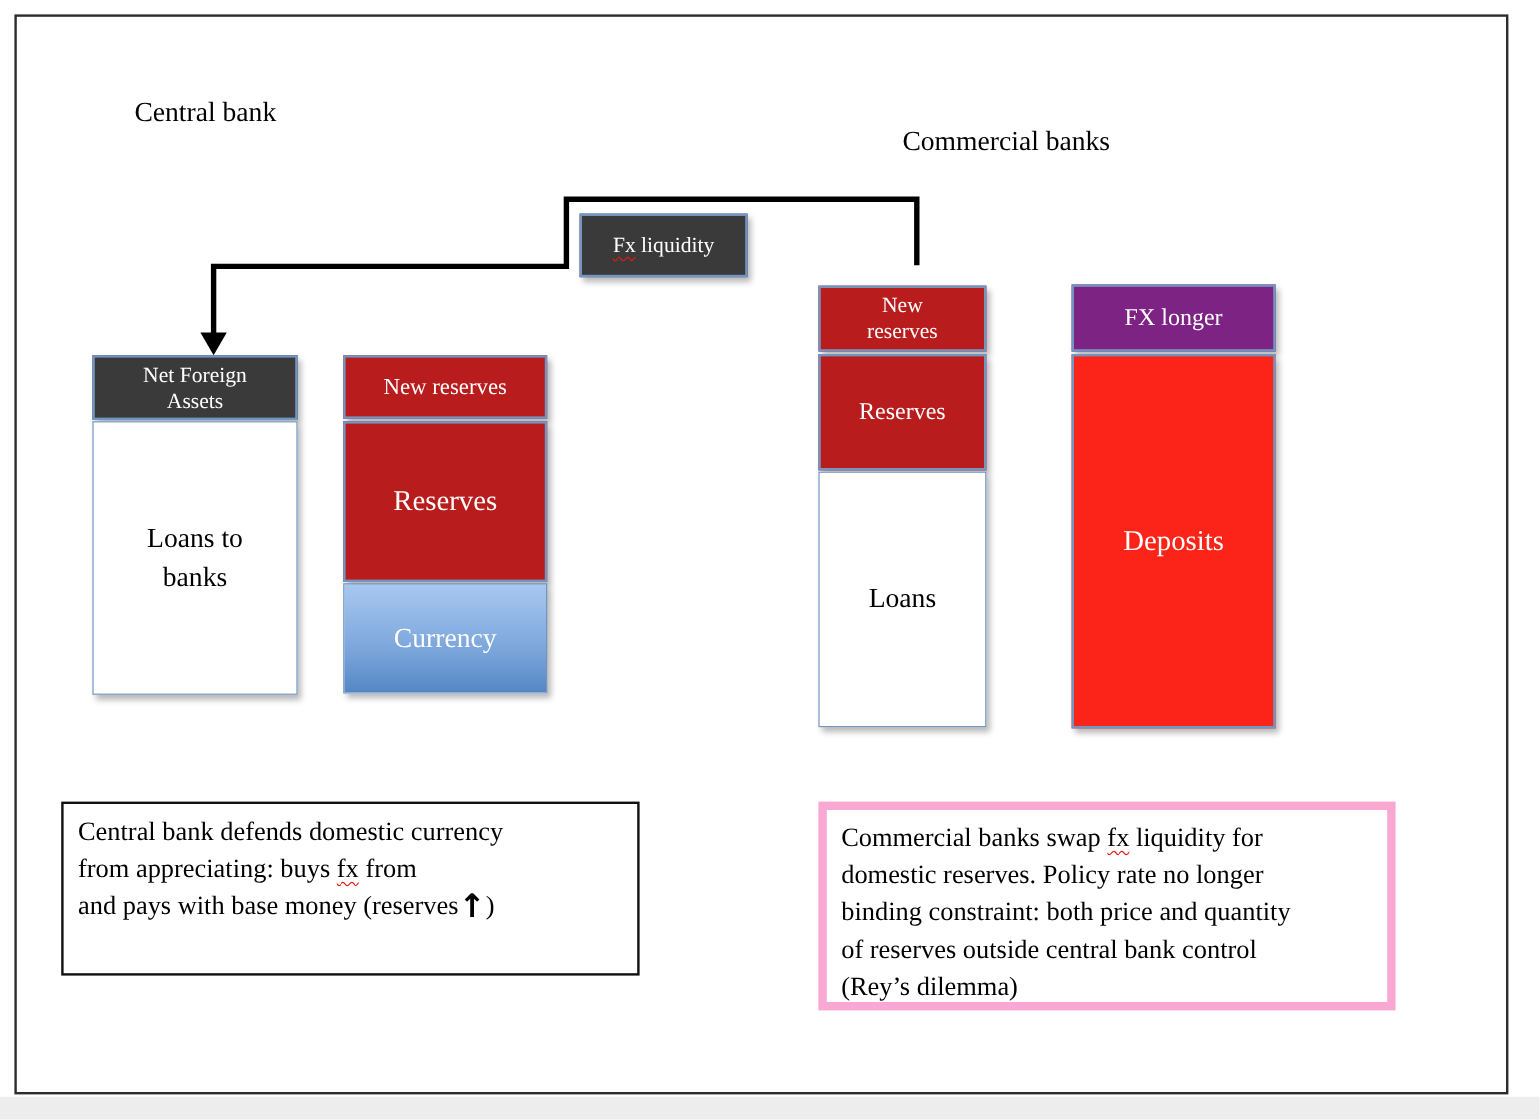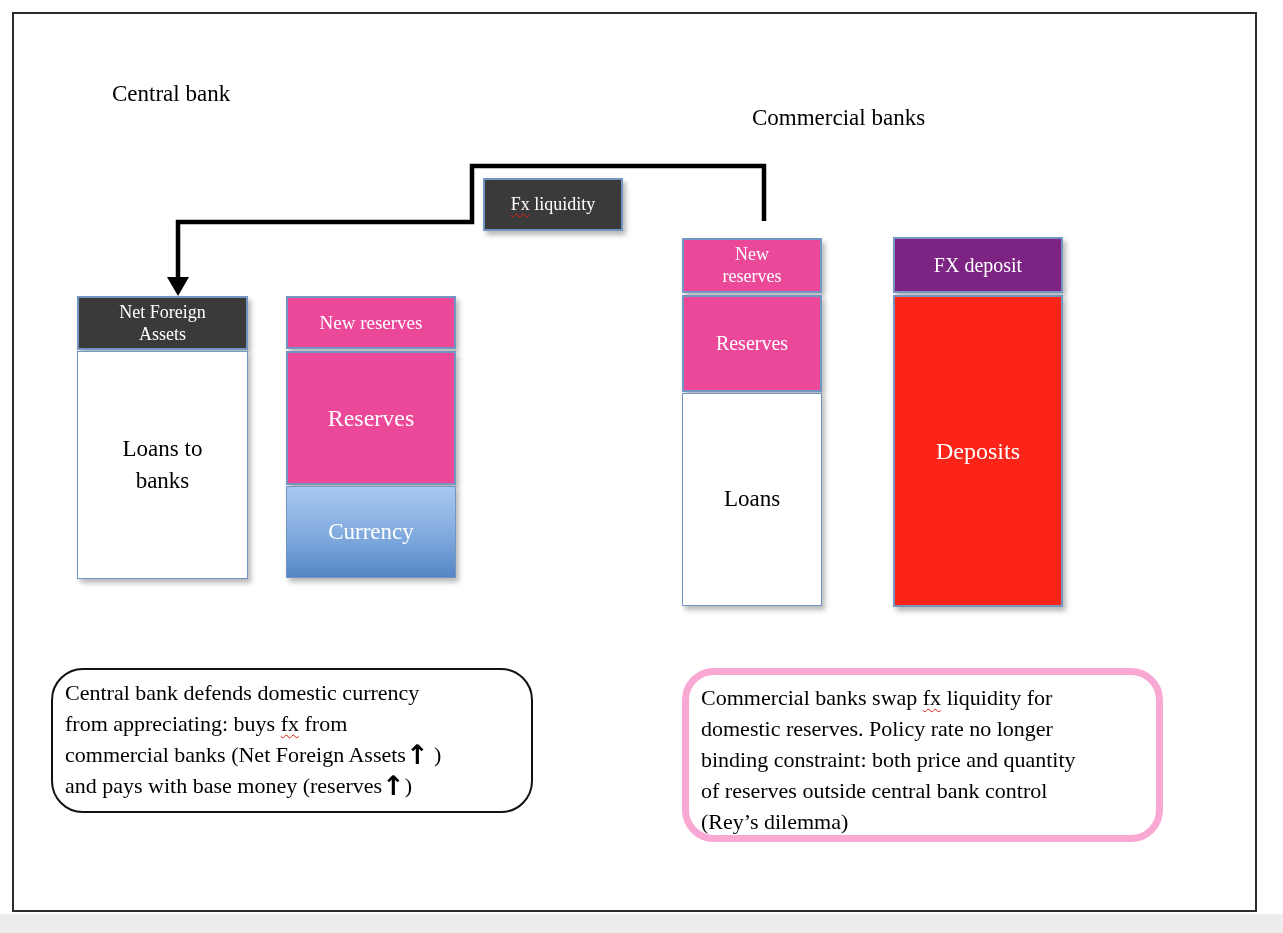--- a/index.html
+++ b/index.html
@@ -15,42 +15,42 @@
   .section-title{position:absolute;font-size:23px;color:#000;white-space:nowrap;}
   .title-cb{left:112px;top:81px;}
   .title-comb{left:752px;top:105px;}
   .connector-svg{position:absolute;left:0;top:0;width:1283px;height:933px;pointer-events:none;}
   .box{
     position:absolute;box-sizing:border-box;display:flex;align-items:center;justify-content:center;
     text-align:center;border:1px solid #7295c1;box-shadow:3px 4px 5px rgba(0,0,0,0.28);
     line-height:1.25;
   }
   .dark{background:#3a3a3a;color:#fff;border-width:2px;}
-  .green{background:#ec4899;color:#fff;border-width:2px;}
+  .green{background:#b91c1c;color:#fff;border-width:2px;}
   .white-box{background:#ffffff;color:#000;border-width:1px;}
   .purple{background:#7c2383;color:#fff;border-width:2px;}
   .red{background:#fc2318;color:#fff;border-width:2px;}
   .blue-grad{
     background:linear-gradient(180deg,#a9c8f0 0%,#7aa5db 62%,#5586c4 100%);
     color:#fff;border-width:1px;
   }
   .fx-box{left:483px;top:178px;width:140px;height:53px;font-size:18px;}
   .nfa-header{left:77px;top:296px;width:171px;height:54px;font-size:18px;padding:0 24px;}
   .loans-to-banks{left:77px;top:351px;width:171px;height:228px;font-size:23px;padding:0 28px;line-height:1.4;}
   .cb-new-reserves{left:286px;top:296px;width:170px;height:53px;font-size:19px;}
   .cb-reserves{left:286px;top:351px;width:170px;height:134px;font-size:24px;}
   .cb-currency{left:286px;top:486px;width:170px;height:92px;font-size:23px;}
   .comb-new-reserves{left:682px;top:238px;width:140px;height:55px;font-size:18px;padding:0 34px;line-height:1.2;}
   .comb-reserves{left:682px;top:295px;width:140px;height:97px;font-size:20px;}
   .comb-loans{left:682px;top:393px;width:140px;height:213px;font-size:23px;}
   .fx-deposit{left:893px;top:237px;width:170px;height:56px;font-size:20px;}
   .deposits{left:893px;top:295px;width:170px;height:312px;font-size:24px;}
   .note{
     position:absolute;box-sizing:border-box;background:#fff;
-    font-size:22px;line-height:31px;padding:7px 12px;border-radius:32px;
+    font-size:22px;line-height:31px;padding:7px 12px;
   }
   .note-left{left:51px;top:668px;width:482px;height:145px;border:2px solid #111;}
   .note-right{left:682px;top:668px;width:481px;height:174px;border:7px solid #f9a8d4;}
   .note-line{white-space:pre;}
   .wavy{
     text-decoration-line:underline;text-decoration-style:wavy;
     text-decoration-color:#e11b0e;text-decoration-thickness:1px;text-underline-offset:3px;
   }
   .up-arrow{
     font-family:"DejaVu Sans", sans-serif;font-weight:bold;font-size:27px;
@@ -79,27 +79,26 @@
 <div class="box white-box loans-to-banks">Loans to banks</div>
 
 <div class="box green cb-new-reserves">New reserves</div>
 <div class="box green cb-reserves">Reserves</div>
 <div class="box blue-grad cb-currency">Currency</div>
 
 <div class="box green comb-new-reserves">New reserves</div>
 <div class="box green comb-reserves">Reserves</div>
 <div class="box white-box comb-loans">Loans</div>
 
-<div class="box purple fx-deposit">FX deposit</div>
+<div class="box purple fx-deposit">FX longer</div>
 <div class="box red deposits">Deposits</div>
 
 <div class="note note-left">
   <div class="note-line"><span>Central bank defends domestic currency</span></div>
   <div class="note-line"><span>from appreciating: buys </span><span class="wavy">fx</span><span> from</span></div>
-  <div class="note-line"><span>commercial banks (Net Foreign Assets</span><span class="up-arrow">↑</span><span> )</span></div>
   <div class="note-line"><span>and pays with base money (reserves</span><span class="up-arrow">↑</span><span>)</span></div>
 </div>
 
 <div class="note note-right">
   <div class="note-line"><span>Commercial banks swap </span><span class="wavy">fx</span><span> liquidity for</span></div>
   <div class="note-line"><span>domestic reserves. Policy rate no longer</span></div>
   <div class="note-line"><span>binding constraint: both price and quantity</span></div>
   <div class="note-line"><span>of reserves outside central bank control</span></div>
   <div class="note-line"><span>(Rey’s dilemma)</span></div>
 </div>

